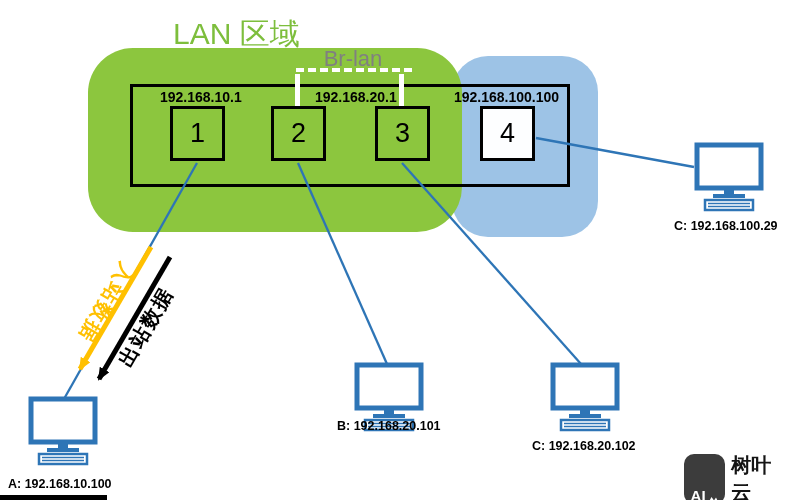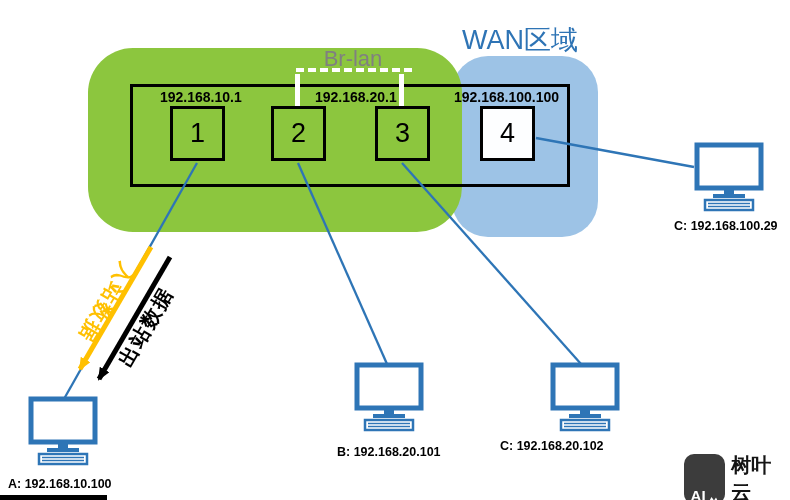--- a/index.html
+++ b/index.html
@@ -68,43 +68,43 @@
   .comp-b  { left:352px; top:362px; }
   .comp-c2 { left:548px; top:362px; }
   .comp-c1 { left:692px; top:142px; }
   .mon { fill:#fff; stroke:var(--line,#2E75B6); stroke-width:5; }
   .blu { fill:var(--line,#2E75B6); }
   .kb  { fill:#fff; stroke:var(--line,#2E75B6); stroke-width:2.5; }
   .kl  { stroke:var(--line,#2E75B6); stroke-width:1.5; }
 
   .pc-label { position:absolute; z-index:5; font-size:12.5px; font-weight:bold; white-space:nowrap; }
   .pcl-a  { left:8px;   top:477px; }
-  .pcl-b  { left:337px; top:445px; }
-  .pcl-c2 { left:500px; top:439px;text-align:right; }
+  .pcl-b  { left:337px; top:419px; }
+  .pcl-c2 { left:532px; top:439px;text-align:right; }
   .pcl-c1 { left:674px; top:219px; }
 
   
   .logo { position:absolute; left:684px; top:452px; z-index:5; display:flex; align-items:center; }
   .logo-box {
     width:42px; height:50px; background:#3c3c3c; border-radius:10px;
     display:flex; align-items:flex-end; justify-content:center; gap:2px;
   }
   .logo-box span { color:#fff; font-weight:bold; font-size:15px; }
   .logo-name { margin-left:6px; font-size:20px; font-weight:bold; color:#141414; }
 
   .bottom-bar { position:absolute; left:0; top:495px; width:107px; height:5px; background:#000; z-index:5; }
 </style>
 </head>
 <body>
 
 <div class="stage">
 
   <div class="zone zone-wan"></div>
   <div class="zone zone-lan"></div>
-  <div class="zone-title title-wan">WAN区域</div>
+  <div class="zone-title title-lan">LAN 区域</div>
 
   <div class="bridge-rect"></div>
   <div class="brlan-dash"></div>
   <div class="brlan-label">Br-lan</div>
   <div class="tick tick-2"></div>
   <div class="tick tick-3"></div>
 
   <div class="ip-label ip-1">192.168.10.1</div>
   <div class="ip-label ip-2">192.168.20.1</div>
   <div class="ip-label ip-3">192.168.100.100</div>

